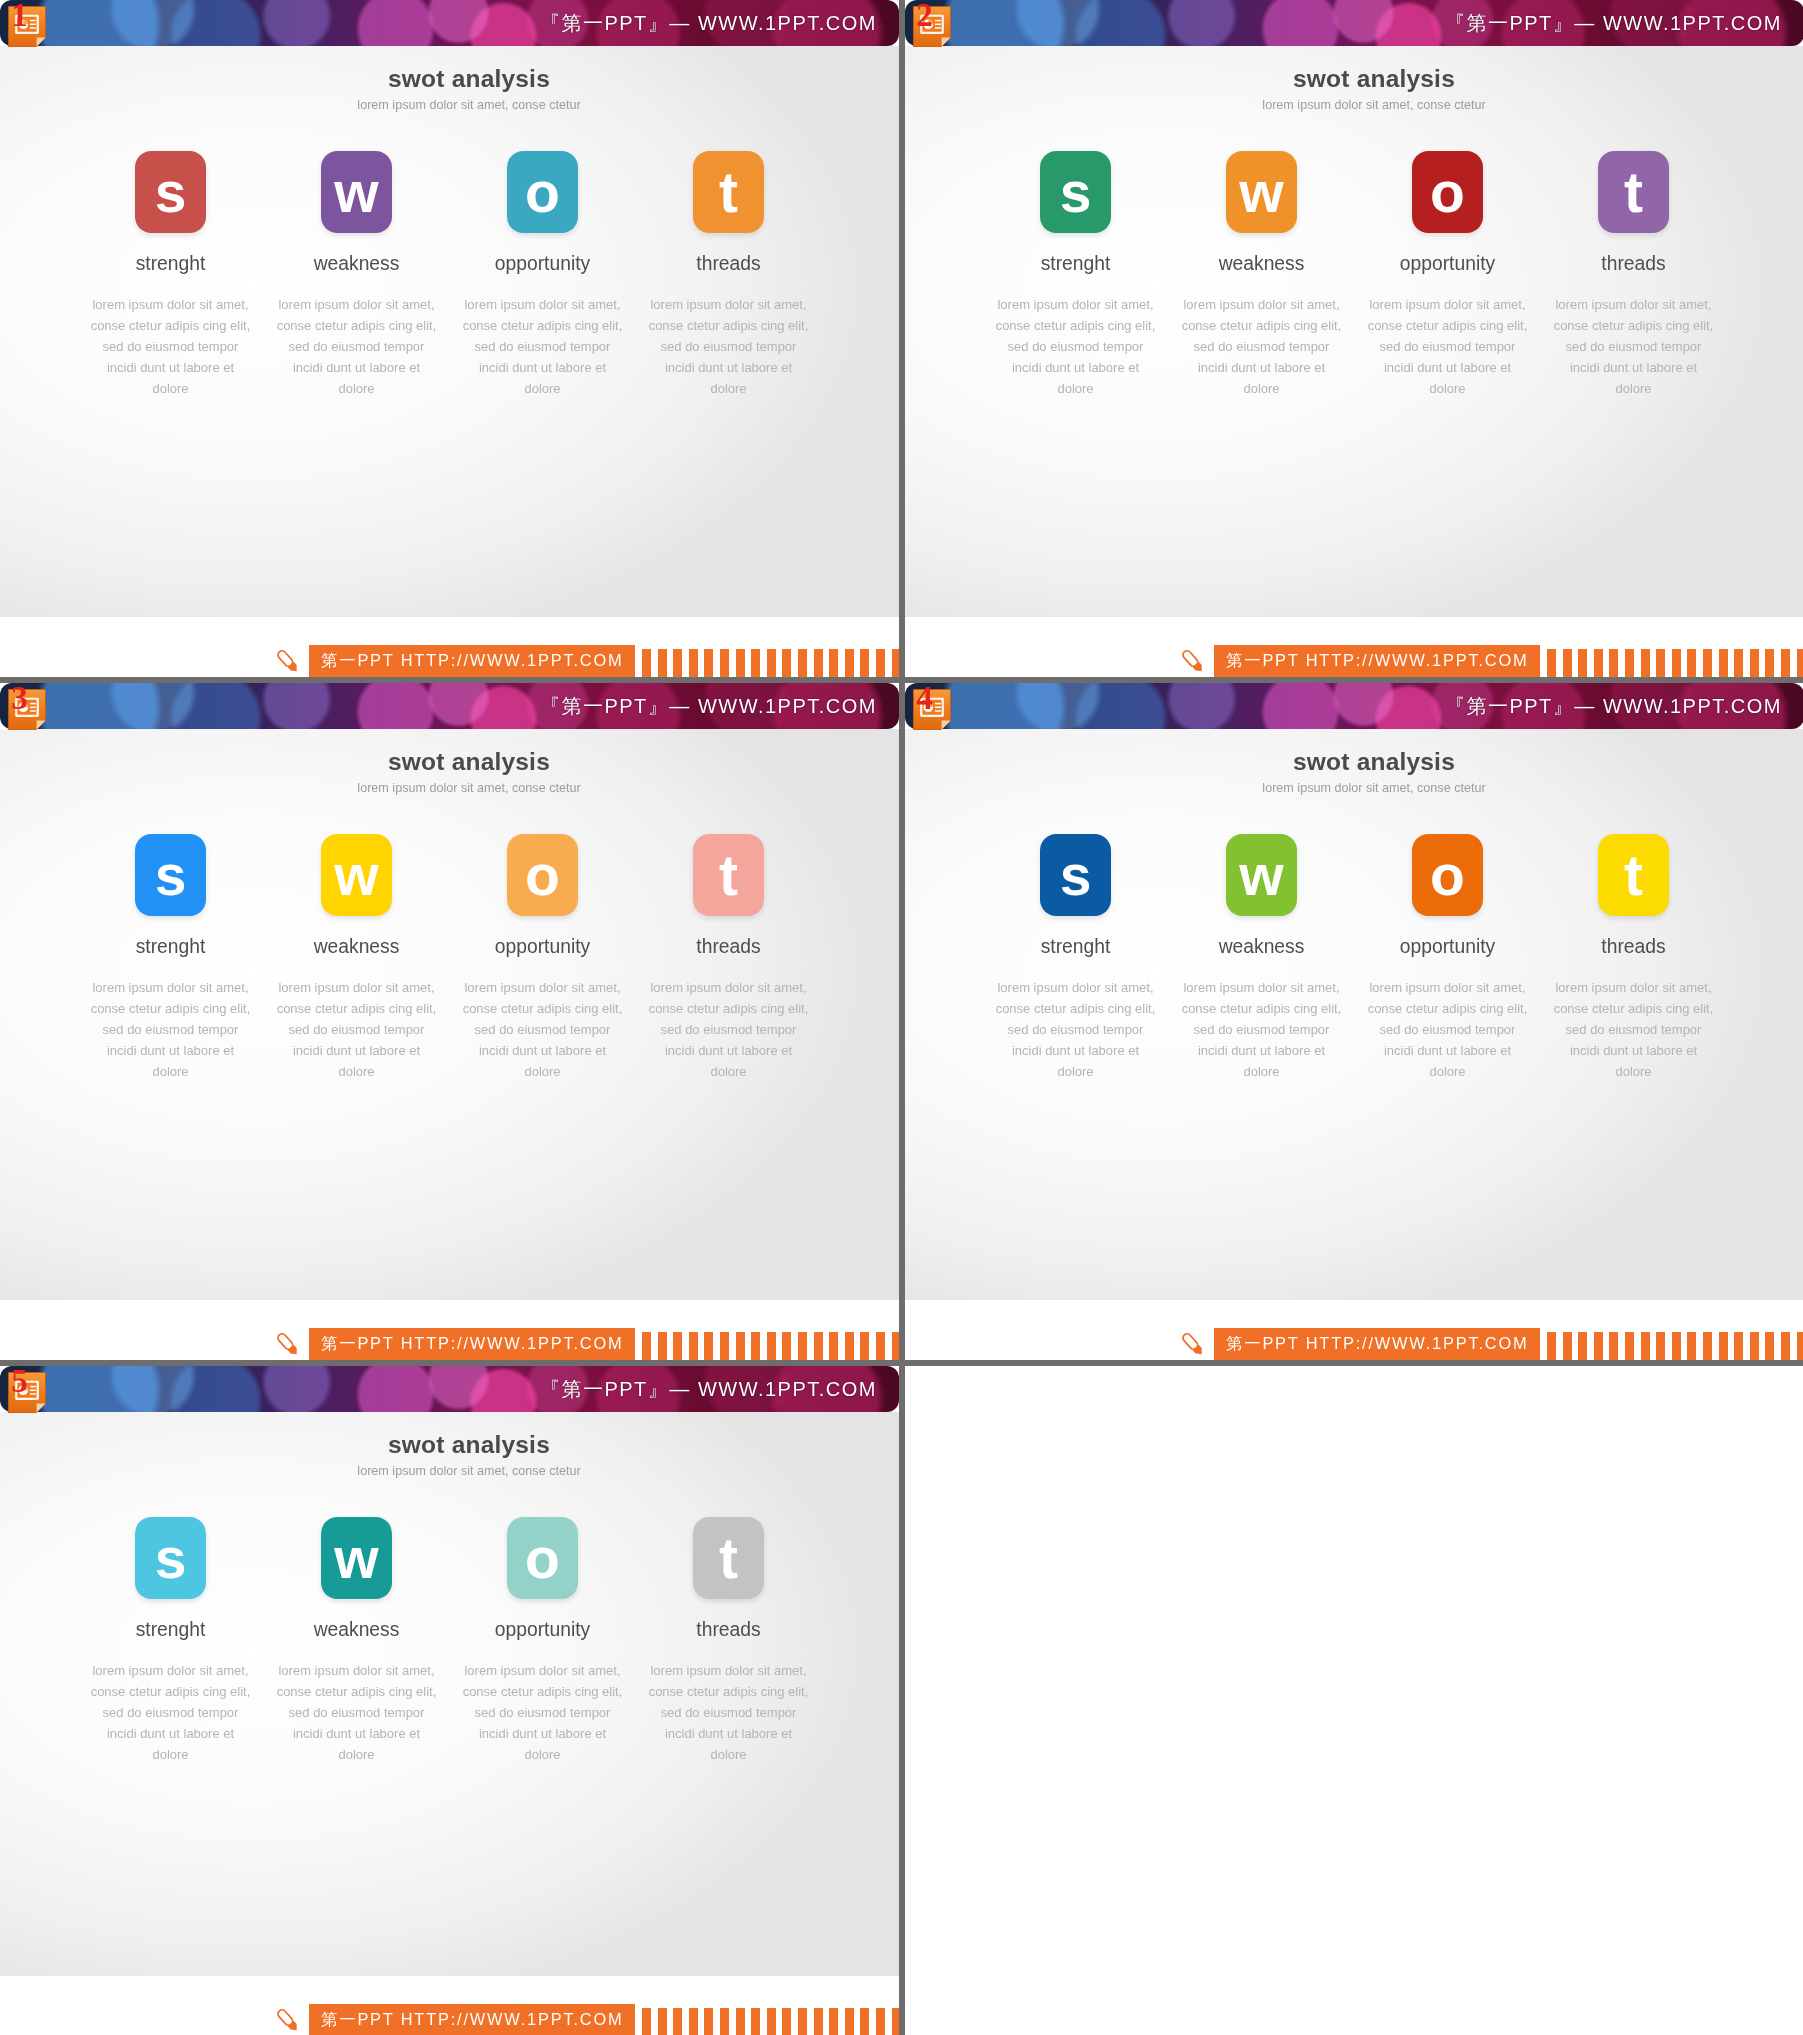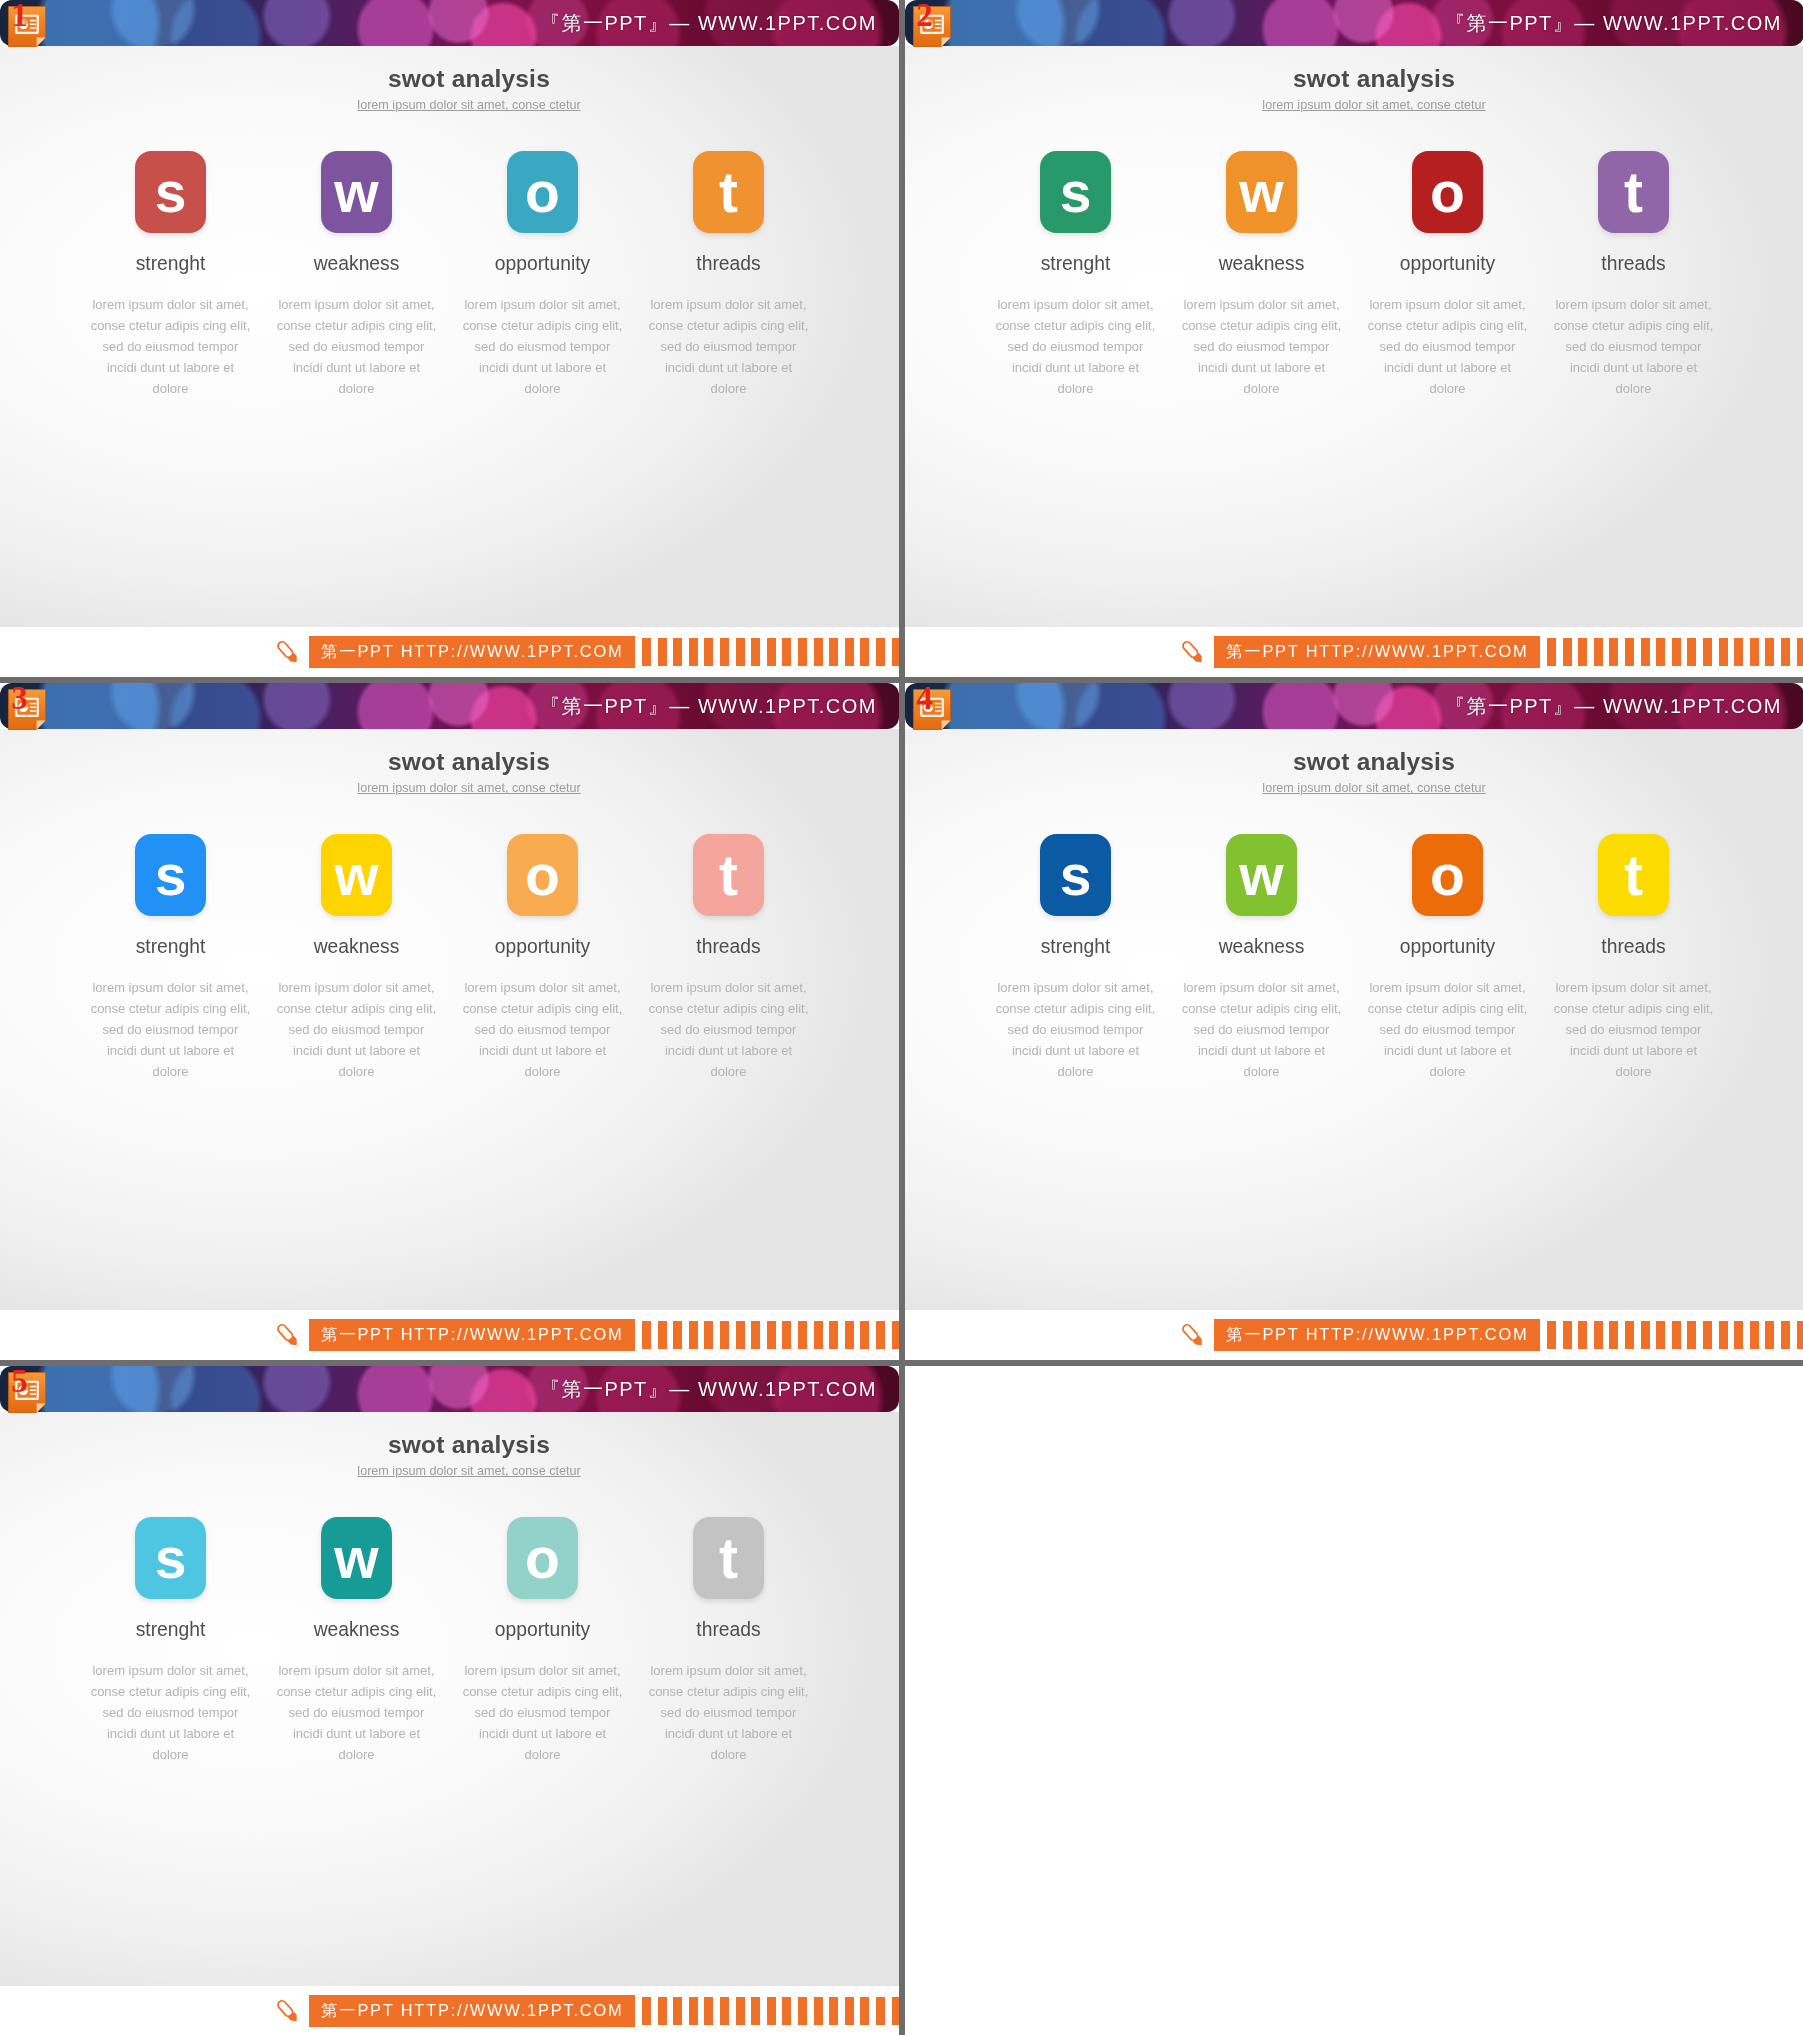--- a/index.html
+++ b/index.html
@@ -101,21 +101,20 @@
   .heading .t {
     font-size: 24.5px;
     font-weight: bold;
     color: #4a4a4a;
     letter-spacing: 0.2px;
   }
   .heading .sub {
     margin-top: 5.2px;
     font-size: 12.6px;
     color: #9d9d9d;
-    text-decoration: underline;
   }
 
   .cols {
     display: flex;
     justify-content: center;
     gap: 26px;
     margin-top: 39px;
   }
   .col { width: 160px; text-align: center; }
 
@@ -146,24 +145,24 @@
     font-size: 13px;
     line-height: 1.62;
     color: #b4b4b4;
   }
 
   
   .footer {
     position: absolute;
     left: 0; right: 0;
     bottom: 0;
-    height: 50px;
+    height: 60px;
     background: #ffffff;
     display: flex;
-    align-items: center;
+    align-items: flex-end;
     overflow: hidden;
   }
   .pencil {
     position: relative;
     width: 31px;
     height: 31px;
     margin-left: 272px;
     flex: none;
   }
   .footer-url {

